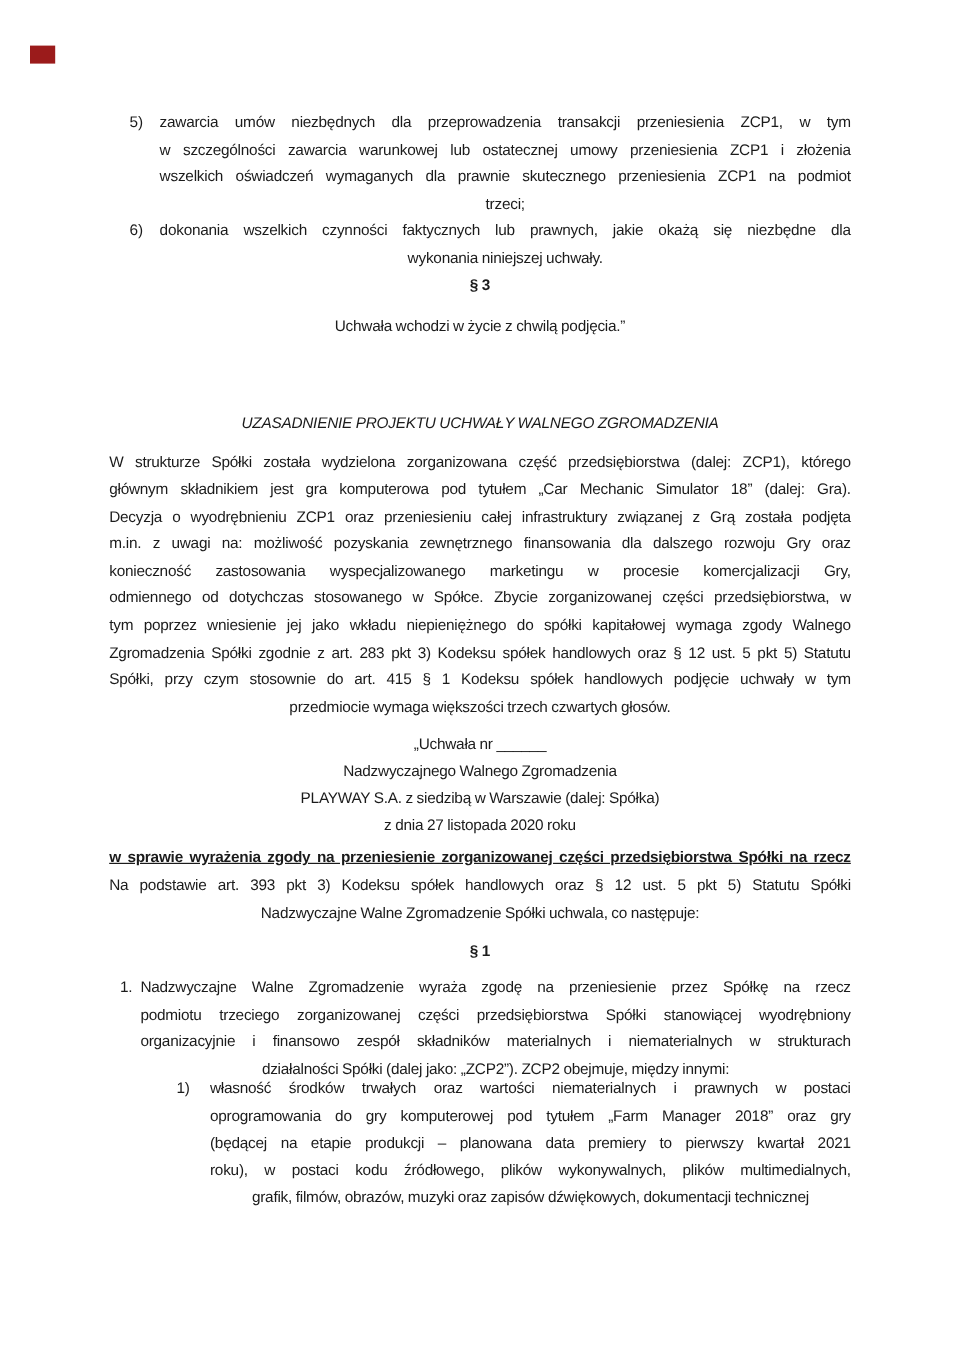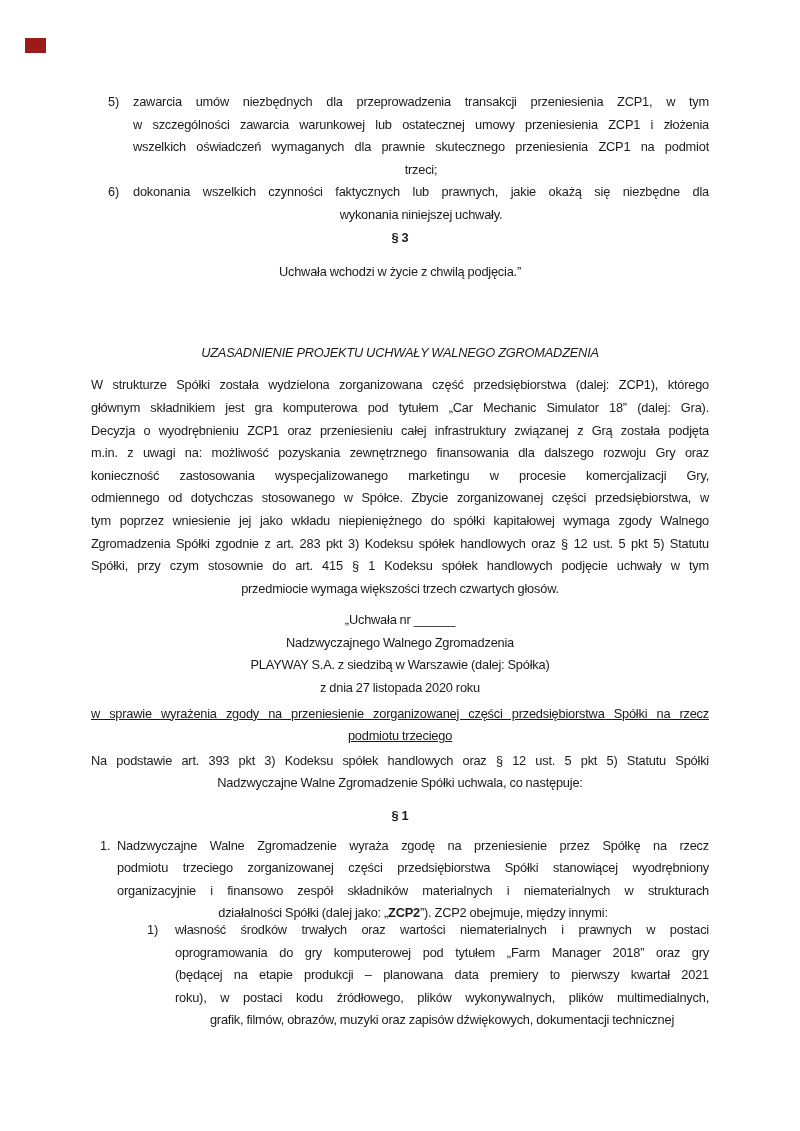--- a/index.html
+++ b/index.html
@@ -26,37 +26,37 @@
     position: absolute;
     left: 91px; top: 0;
     width: 618px;
     padding-top: 91px;
   }
   .line { display: block; min-height: 22.6px; }
   .jl { text-align: justify; text-align-last: justify; }
   .ll { text-align: center; }
   .heading { font-weight: bold; text-align: center; }
   .center { text-align: center; }
-  .b { font-weight: bold; }
+  .b { font-weight: normal; }
 
   .li { position: relative; }
   .li .marker { position: absolute; top: 0; }
   .li-a { padding-left: 42px; }
   .li-a > .marker { left: 17px; }
   .li-b { padding-left: 26px; }
   .li-b > .marker { left: 9px; }
   .li-c { padding-left: 84px; }
   .li-c > .marker { left: 56px; }
 
   .sec3-heading   { margin-top: 0; }
   .sec3-body      { margin-top: 12px; }
   .uz-heading     { margin-top: 58px; font-style: italic; }
   .uz-body        { margin-top: 10px; }
   .title-block    { margin-top: 9px; font-weight: normal; text-align: center; }
-  .subject        { margin-top: 3px; text-decoration: underline; }
+  .subject        { margin-top: 3px; text-decoration: underline; font-weight: bold; }
   .legal-basis    { margin-top: 2px; }
   .sec1-heading   { margin-top: 10px; }
   .item1          { margin-top: 7px; }
   .sub1           { margin-top: -6px; }
 </style>
 </head>
 <body>
 
 <div class="page">
   <div class="stamp"></div>
@@ -95,21 +95,20 @@
 
     <div class="title-block">
       <div class="line">„Uchwała nr ______</div>
       <div class="line">Nadzwyczajnego Walnego Zgromadzenia</div>
       <div class="line">PLAYWAY S.A. z siedzibą w Warszawie (dalej: Spółka)</div>
       <div class="line">z dnia 27 listopada 2020 roku</div>
     </div>
 
     <div class="subject">
       <div class="line jl">w sprawie wyrażenia zgody na przeniesienie zorganizowanej części przedsiębiorstwa Spółki na rzecz</div>
-      <div class="line ll">podmiotu trzeciego</div>
     </div>
 
     <div class="legal-basis">
       <div class="line jl">Na podstawie art. 393 pkt 3) Kodeksu spółek handlowych oraz § 12 ust. 5 pkt 5) Statutu Spółki</div>
       <div class="line ll">Nadzwyczajne Walne Zgromadzenie Spółki uchwala, co następuje:</div>
     </div>
 
     <div class="line heading sec1-heading">§ 1</div>
 
     <div class="li li-b item1">

